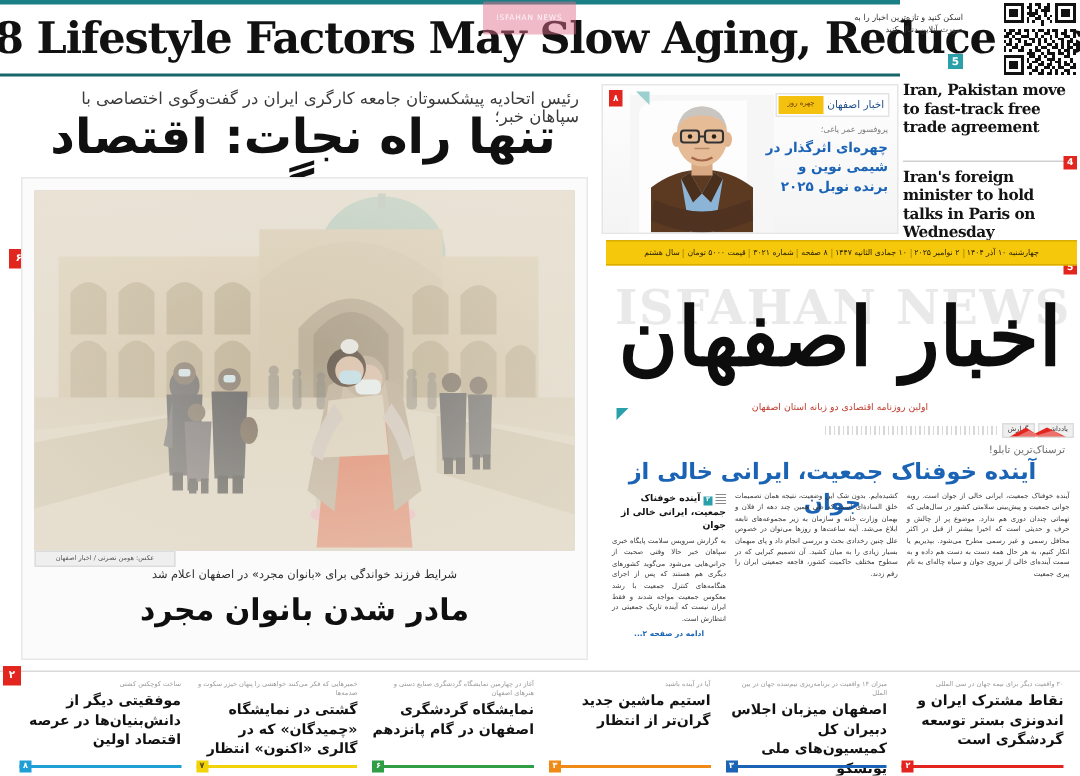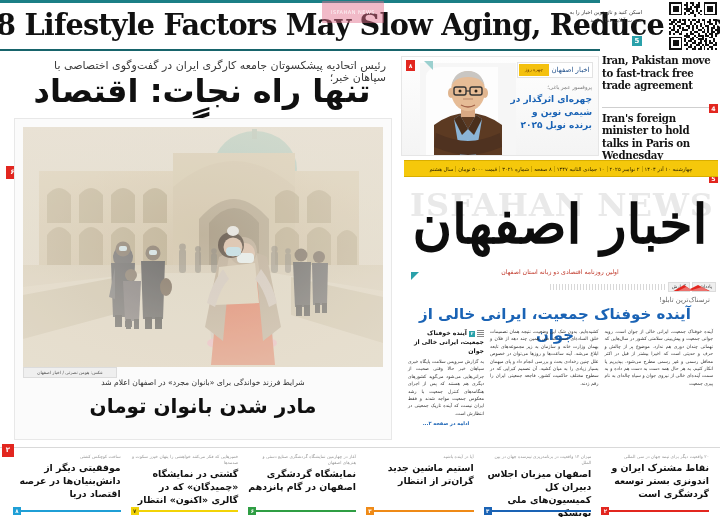--- a/index.html
+++ b/index.html
@@ -469,21 +469,21 @@
             <rect x="292" y="176" width="5" height="10" fill="#27282d"></rect>
               <rect x="299" y="176" width="5" height="10" fill="#27282d"></rect>
           </g>
 
           <rect width="360" height="240" fill="url(#haze)"></rect>
           <rect width="360" height="240" fill="#e8dfcf" opacity="0.20"></rect>
         </svg>
       </div>
       <div class="photo-credit">عکس: هومن نصرتی / اخبار اصفهان</div>
       <div class="photo-cap">شرایط فرزند خواندگی برای «بانوان مجرد» در اصفهان اعلام شد</div>
-      <div class="photo-head">مادر شدن بانوان تومان</div>
+      <div class="photo-head">مادر شدن بانوان مجرد</div>
     </div>
   </div>
 
   <div class="right-col">
 
     <div class="ad-box">
       <div class="ad-photo">
         <svg width="96" height="92" viewBox="0 0 96 92">
           <rect width="96" height="92" fill="#f6f6f6"></rect>
           <path d="M6 14 Q6 4 22 4 L78 4 L78 92 L6 92 Z" fill="#fdfdfd"></path>
@@ -619,21 +619,21 @@
 
       <div class="bcell">
         <div class="bkick">خمیرهایی که فکر می‌کنند خواهشی را پنهان خیزر سکوت و صدمه‌ها</div>
         <div class="btitle">گشتی در نمایشگاه «چمیدگان» که در گالری «اکنون» انتظار</div>
         <div class="bbar" style="background:#f2d307"></div>
         <div class="bnum" style="background:#f2d307;color:#5a4d00">۷</div>
       </div>
 
       <div class="bcell">
         <div class="bkick">ساخت کوچکس کشتی</div>
-        <div class="btitle">موفقیتی دیگر از دانش‌بنیان‌ها در عرصه اقتصاد دریا</div>
+        <div class="btitle">موفقیتی دیگر از دانش‌بنیان‌ها در عرصه اقتصاد اولین</div>
         <div class="bbar" style="background:#1f9fd6"></div>
         <div class="bnum" style="background:#1f9fd6">۸</div>
       </div>
 
     </div>
   </div>
 
 </div>
 
 </body></html>

